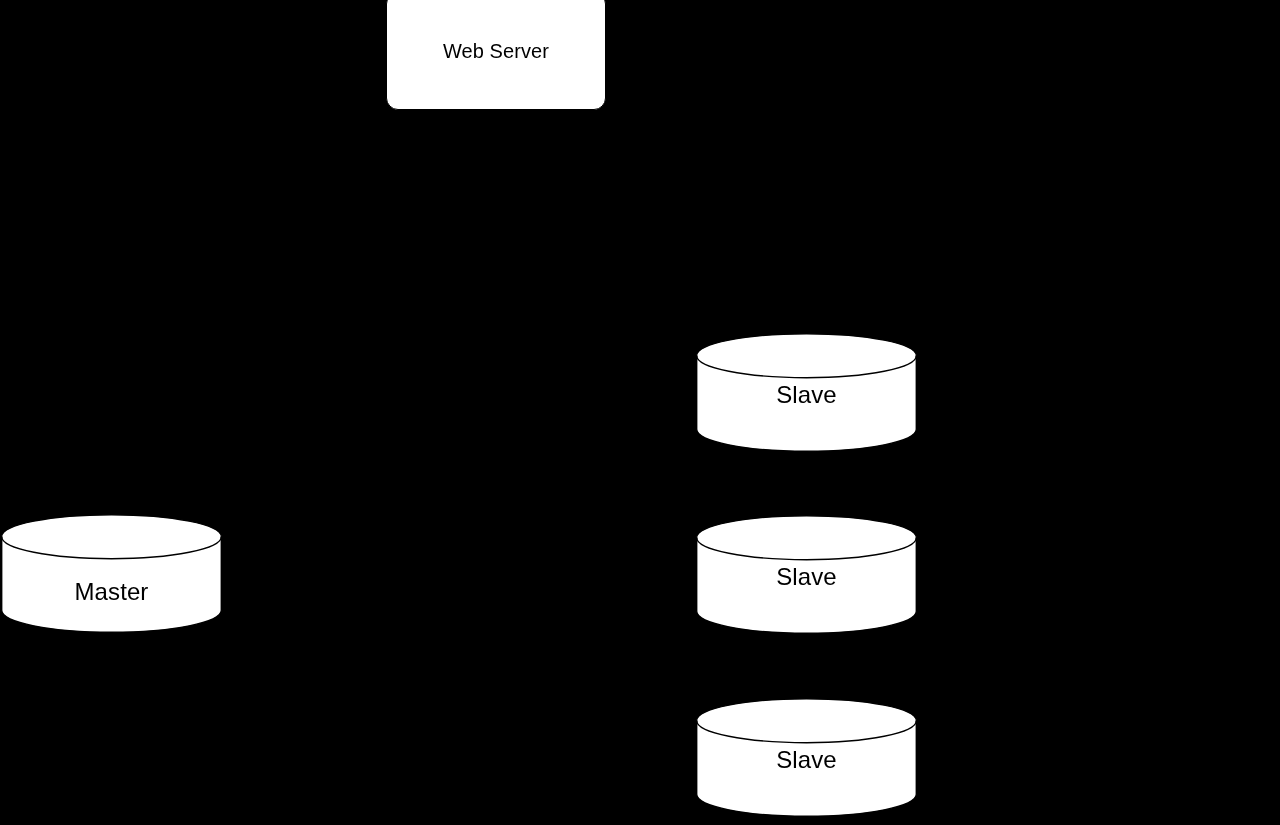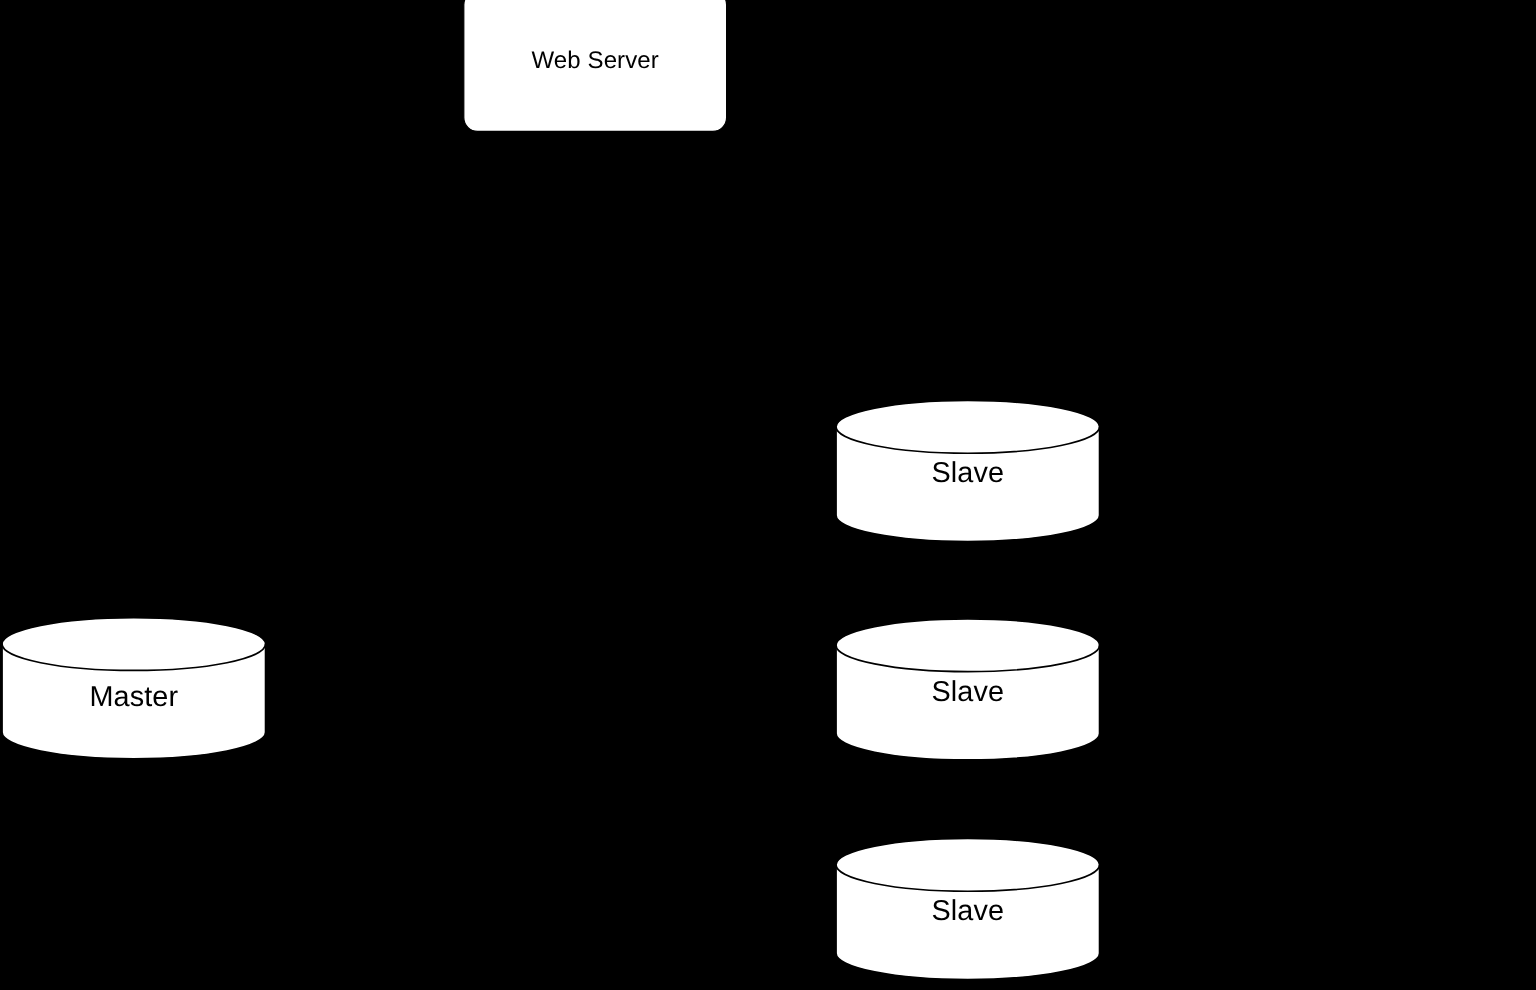--- a/index.html
+++ b/index.html
@@ -69,21 +69,21 @@
 
   <div class="node-box" id="node-web-server" style="left: 386px; top: -8px; width: 220px; height: 118px; border-radius: 12px; background: rgb(255, 255, 255); border-color: rgb(0, 0, 0);">
     <span class="node-label" style="color: rgb(0, 0, 0);">Web Server</span>
   </div>
 
   <div class="cylinder" id="node-master-db" style="left: 1px; top: 514px; width: 221px; height: 119px;">
     <svg width="221" height="119" viewBox="0 0 221 119">
         <path d="M 0.7 22.7 L 0.7 96.3 A 109.80000000000001 22 0 0 0 220.3 96.3 L 220.3 22.7 A 109.80000000000001 22 0 0 0 0.7 22.7 Z" fill="#ffffff" stroke="#000000" stroke-width="1.4"></path>
         <path d="M 0.7 22.7 A 109.80000000000001 22 0 0 0 220.3 22.7" fill="none" stroke="#000000" stroke-width="1.4"></path>
       </svg>
-    <span class="cyl-label" style="color: rgb(0, 0, 0); top: 55px;">Master</span>
+    <span class="cyl-label" style="color: rgb(0, 0, 0); top: 66px;">Master</span>
   </div>
 
   <div class="cylinder" id="node-slave-db-1" style="left: 696px; top: 333px; width: 221px; height: 119px;">
     <svg width="221" height="119" viewBox="0 0 221 119">
         <path d="M 0.7 22.7 L 0.7 96.3 A 109.80000000000001 22 0 0 0 220.3 96.3 L 220.3 22.7 A 109.80000000000001 22 0 0 0 0.7 22.7 Z" fill="#ffffff" stroke="#000000" stroke-width="1.4"></path>
         <path d="M 0.7 22.7 A 109.80000000000001 22 0 0 0 220.3 22.7" fill="none" stroke="#000000" stroke-width="1.4"></path>
       </svg>
     <span class="cyl-label" style="color: rgb(0, 0, 0); top: 49.5px;">Slave</span>
   </div>
 

